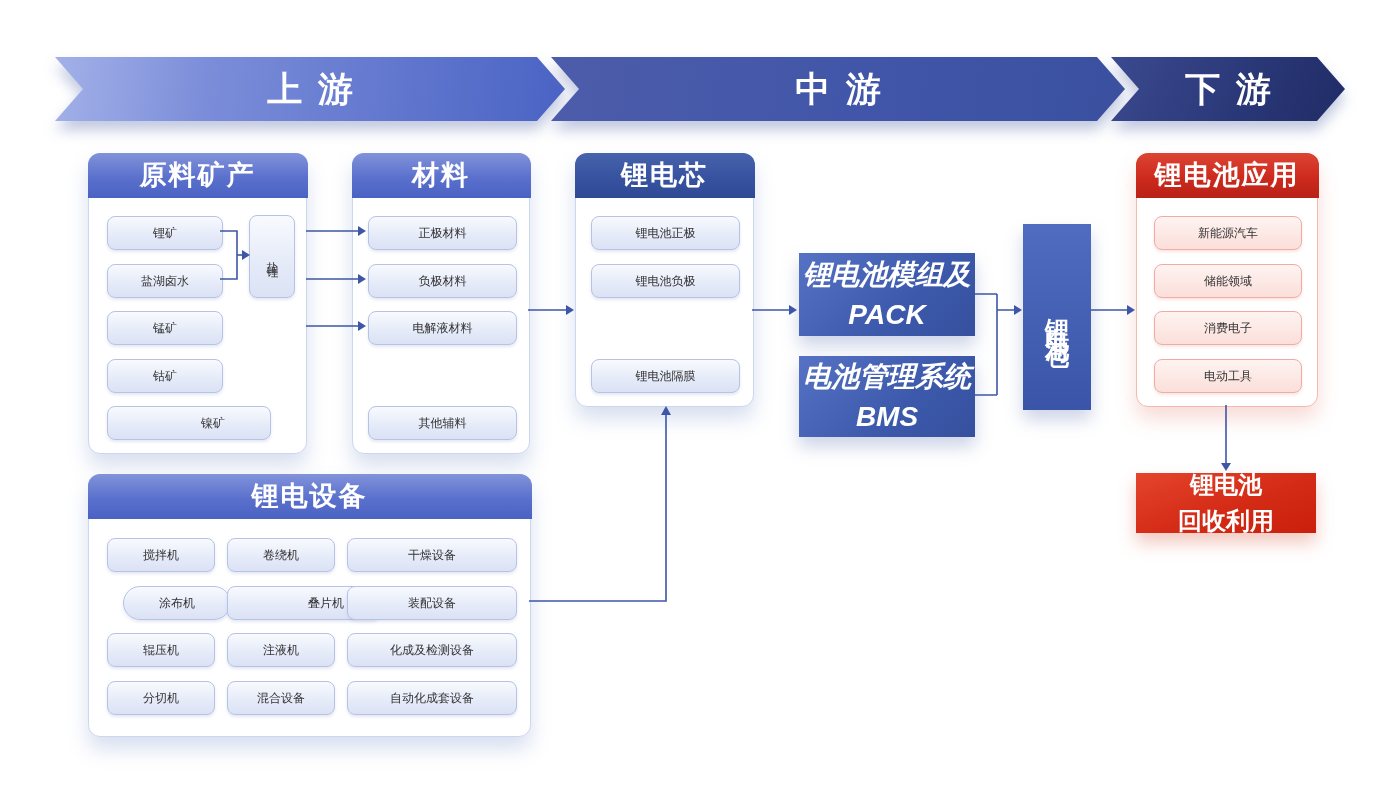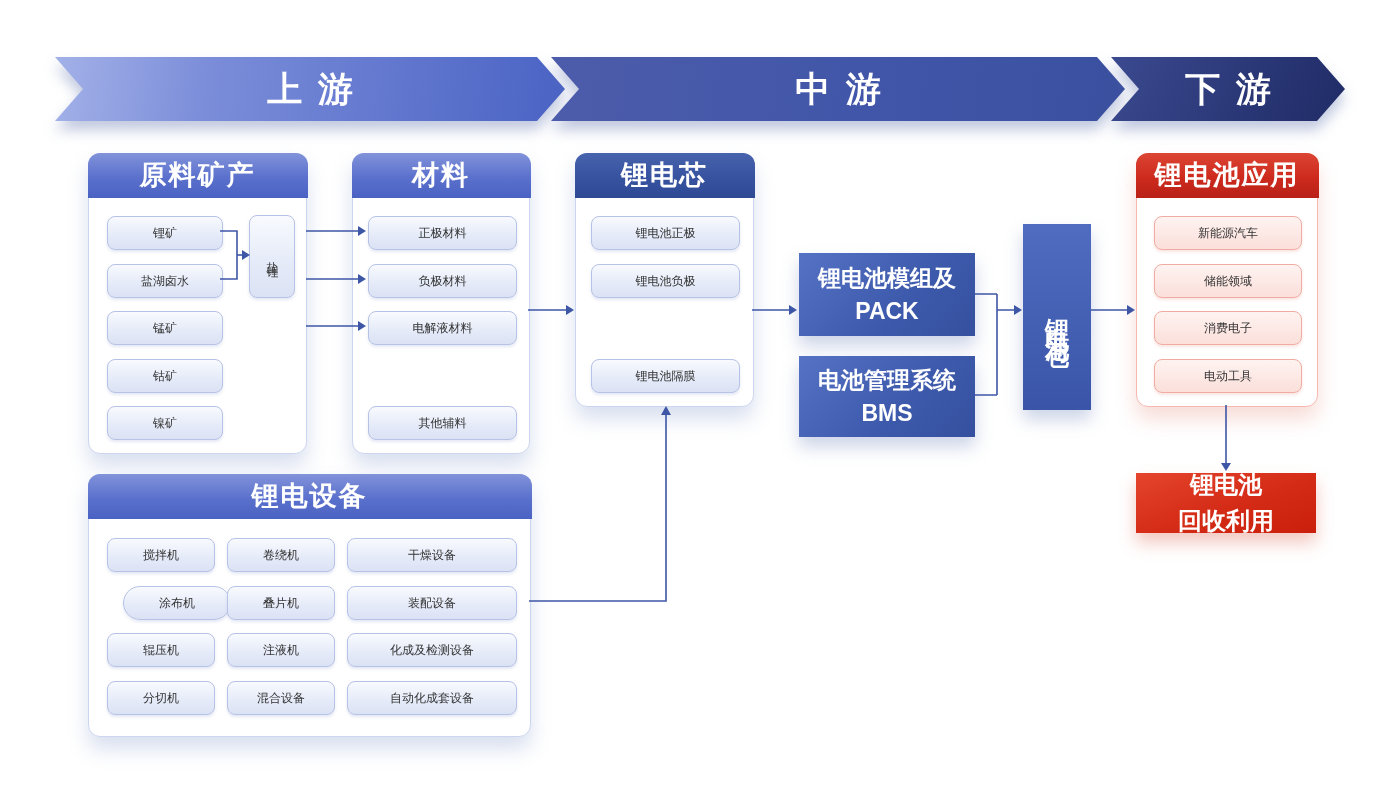--- a/index.html
+++ b/index.html
@@ -52,21 +52,21 @@
   }
   .pill-vert { writing-mode:vertical-lr; text-orientation:upright; letter-spacing:5px; height:auto; }
 
   
   .block {
     position:absolute; display:flex; flex-direction:column;
     align-items:center; justify-content:center;
     color:#fff; font-weight:bold; text-align:center;
     box-shadow:0 10px 16px rgba(125,145,195,.38);
   }
-  .block-blue { background:linear-gradient(135deg,#5672c5 0%,#3d59ab 60%,#35509e 100%); font-size:23px; line-height:1.4; }
+  .block-blue { background:linear-gradient(135deg,#5672c5 0%,#3d59ab 60%,#35509e 100%); font-size:28px; line-height:1.4;font-style:italic; }
   .block-pack { background:linear-gradient(180deg,#4f6cc0 0%,#3a55a8 100%); }
   .pack-text { writing-mode:vertical-lr; text-orientation:upright; letter-spacing:9px; font-size:24px; }
   .block-red  { background:linear-gradient(160deg,#e5452c 0%,#d42b16 55%,#c91f0c 100%);
                 font-size:24px; line-height:1.5; box-shadow:0 10px 16px rgba(225,120,100,.4); }
 
   .connector-svg { position:absolute; left:0; top:0; pointer-events:none; }
 </style>
 </head>
 <body>
 
@@ -81,21 +81,21 @@
   <div class="seg-wrap" style="left:1111px;width:234px;">
     <div class="seg seg-down">下游</div>
   </div>
 
   <div class="panel" style="left:88px;top:153px;width:217px;height:299px;">
     <div class="panel-hd hd-blue">原料矿产</div>
     <div class="pill" style="left:18px;top:62px;width:114px;">锂矿</div>
     <div class="pill" style="left:18px;top:110px;width:114px;">盐湖卤水</div>
     <div class="pill" style="left:18px;top:157px;width:114px;">锰矿</div>
     <div class="pill" style="left:18px;top:205px;width:114px;">钴矿</div>
-    <div class="pill" style="left:18px;top:252px;width:114px;">镍矿</div>
+    <div class="pill" style="left:18px;top:252px;width:114px;padding-left:48px;">镍矿</div>
     <div class="pill pill-vert" style="left:160px;top:61px;width:44px;height:81px;">盐锂</div>
   </div>
 
   <div class="panel" style="left:352px;top:153px;width:176px;height:299px;">
     <div class="panel-hd hd-blue">材料</div>
     <div class="pill" style="left:15px;top:62px;width:147px;">正极材料</div>
     <div class="pill" style="left:15px;top:110px;width:147px;">负极材料</div>
     <div class="pill" style="left:15px;top:157px;width:147px;">电解液材料</div>
     <div class="pill" style="left:15px;top:252px;width:147px;">其他辅料</div>
   </div>
@@ -106,21 +106,21 @@
     <div class="pill" style="left:15px;top:110px;width:147px;">锂电池负极</div>
     <div class="pill" style="left:15px;top:205px;width:147px;">锂电池隔膜</div>
   </div>
 
   <div class="panel" style="left:88px;top:474px;width:441px;height:261px;">
     <div class="panel-hd hd-blue">锂电设备</div>
     <div class="pill" style="left:18px;top:63px;width:106px;">搅拌机</div>
     <div class="pill" style="left:138px;top:63px;width:106px;">卷绕机</div>
     <div class="pill" style="left:258px;top:63px;width:168px;">干燥设备</div>
     <div class="pill" style="left:34px;top:111px;width:106px;border-radius:17px;">涂布机</div>
-    <div class="pill" style="left:138px;top:111px;width:106px;">叠片机</div>
+    <div class="pill" style="left:138px;top:111px;width:106px;padding-left:45px;">叠片机</div>
     <div class="pill" style="left:258px;top:111px;width:168px;">装配设备</div>
     <div class="pill" style="left:18px;top:158px;width:106px;">辊压机</div>
     <div class="pill" style="left:138px;top:158px;width:106px;">注液机</div>
     <div class="pill" style="left:258px;top:158px;width:168px;">化成及检测设备</div>
     <div class="pill" style="left:18px;top:206px;width:106px;">分切机</div>
     <div class="pill" style="left:138px;top:206px;width:106px;">混合设备</div>
     <div class="pill" style="left:258px;top:206px;width:168px;">自动化成套设备</div>
   </div>
 
   <div class="block block-blue" style="left:799px;top:253px;width:176px;height:83px;">

